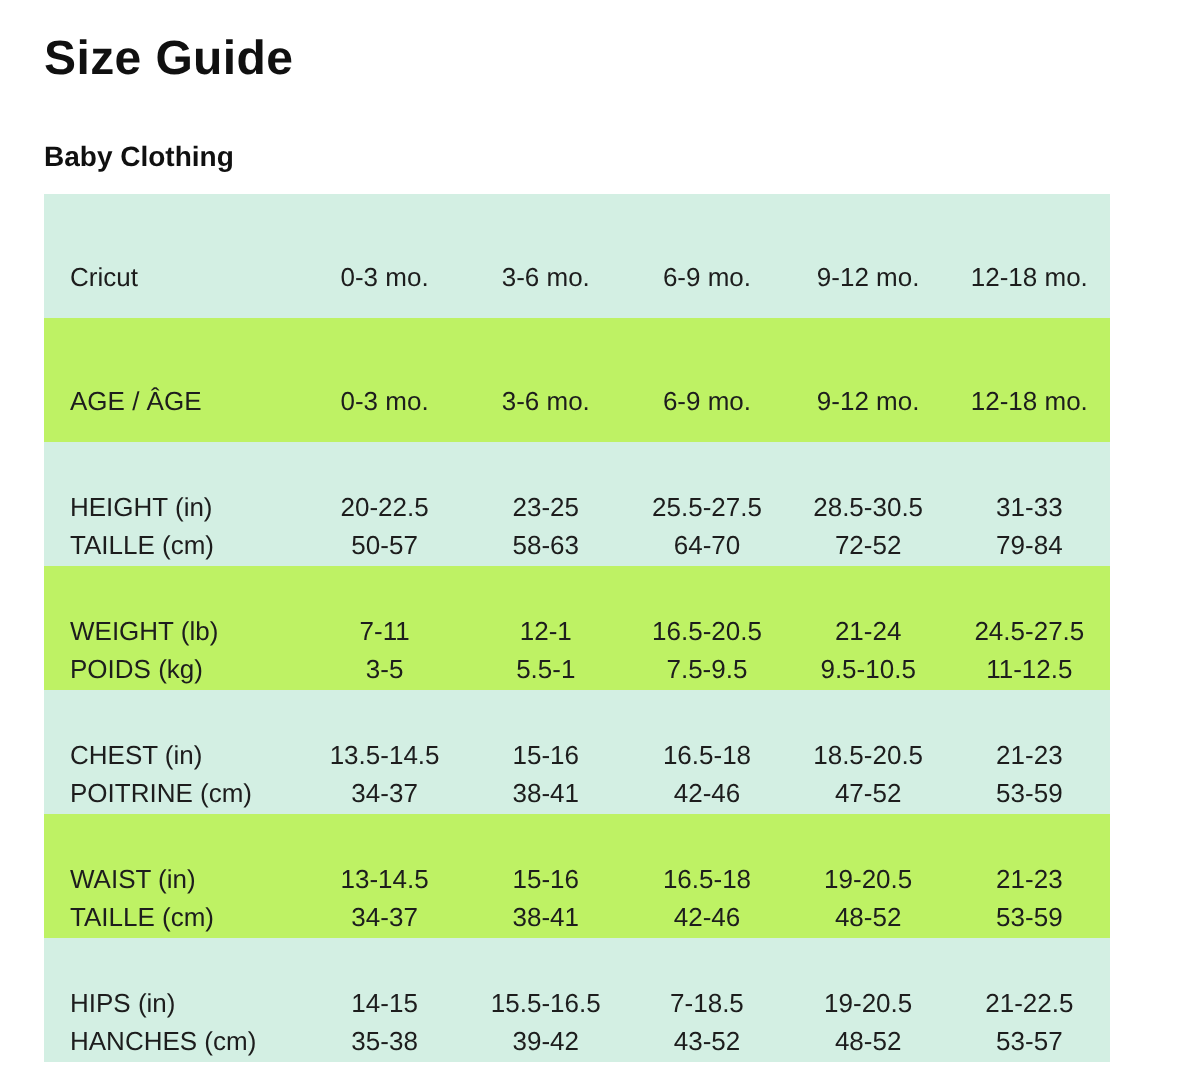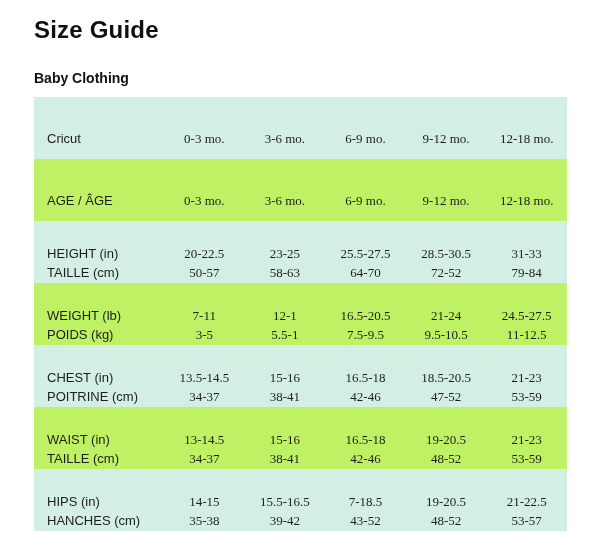--- a/index.html
+++ b/index.html
@@ -7,21 +7,21 @@
     width: 600px;
     height: 546px;
     background: #ffffff;
     font-family: "Liberation Sans", sans-serif;
     color: #1d1d1d;
     overflow: hidden;
   }
   .page {
     width: 600px;
     height: 394px;
-    padding-left: 34px;
+    padding-left: 22px;
     padding-top: 16px;
   }
   .page-title {
     font-size: 24px;
     font-weight: 700;
     letter-spacing: 0.2px;
     color: #101010;
   }
   .section-title {
     margin-top: 26px;
@@ -49,21 +49,20 @@
   }
   .label-cell {
     width: 130px;
     padding-left: 13px;
     text-align: left;
     flex: 0 0 auto;
   }
   .data-cell {
     flex: 1 1 0;
     text-align: center;
-    font-family: Liberation Serif, serif;
   }
   .line { display: block; }
 </style>
 </head>
 <body style="--stripe: #d3efe3; color: rgb(29, 29, 29); background: rgb(255, 255, 255);">
 
 <div class="page">
   <h1 class="page-title">Size Guide</h1>
   <h2 class="section-title">Baby Clothing</h2>
 

